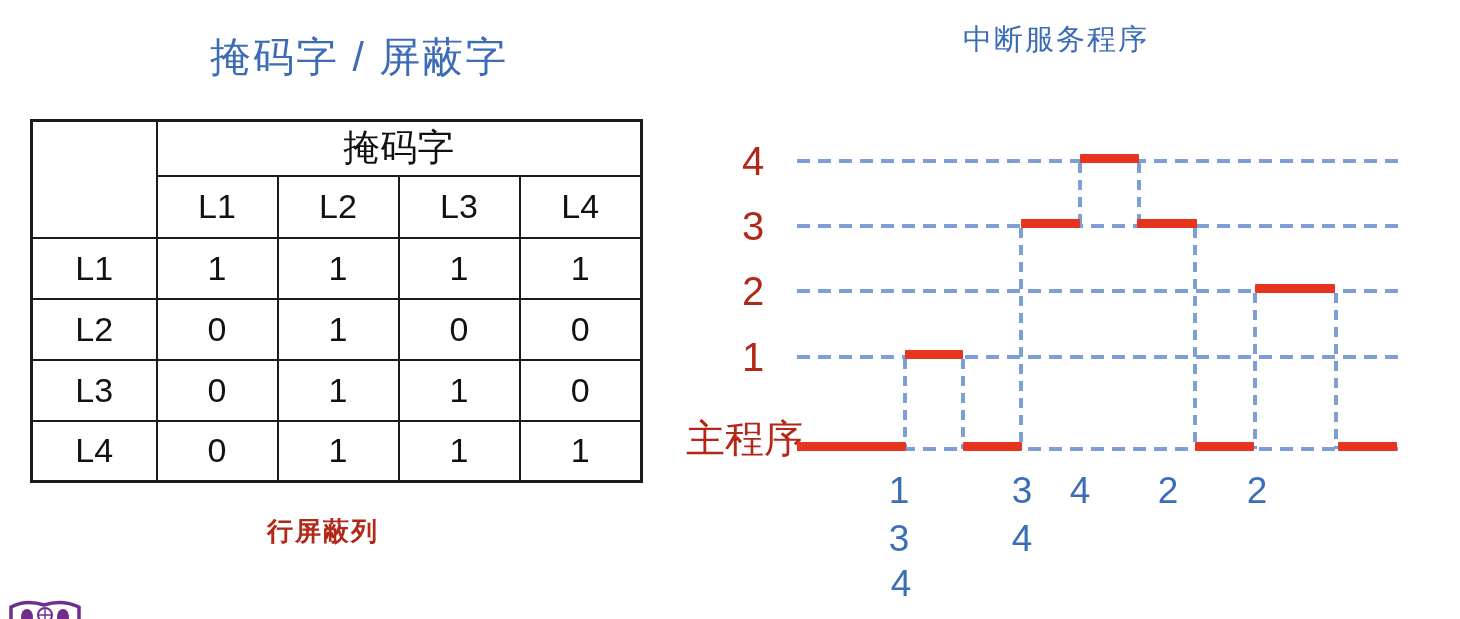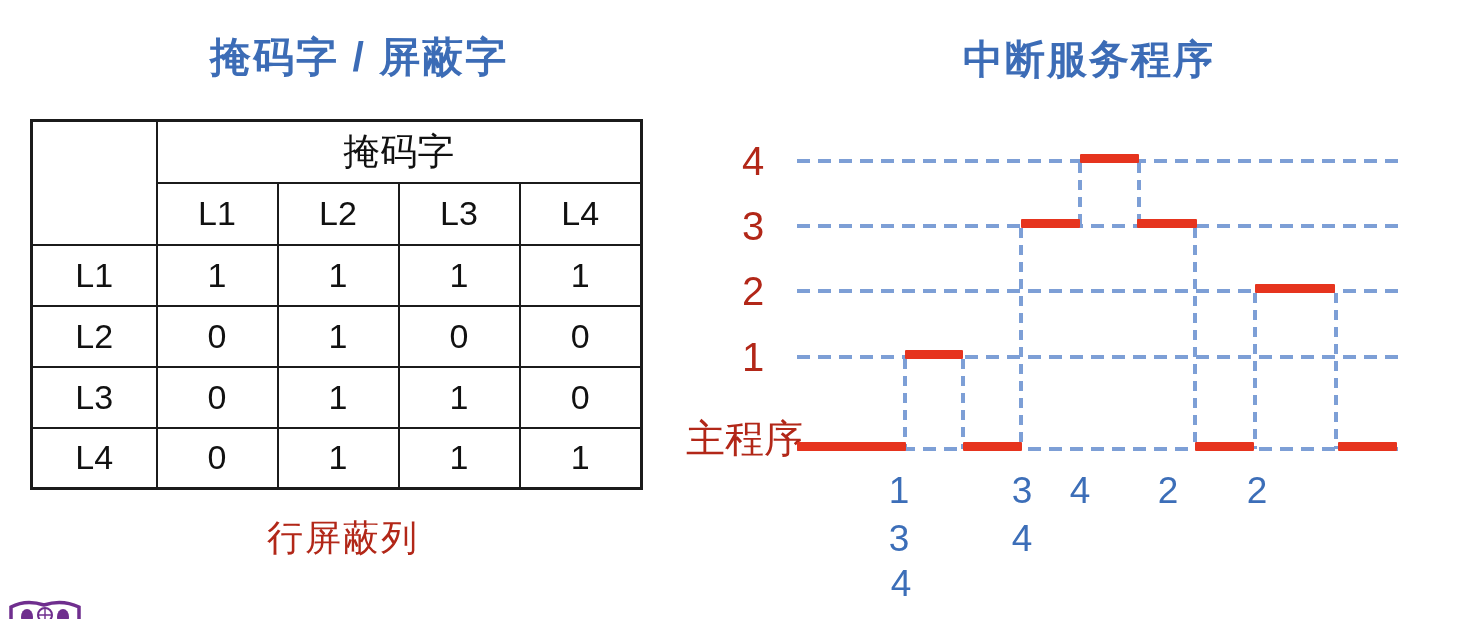--- a/index.html
+++ b/index.html
@@ -8,54 +8,54 @@
     position:relative;
     width:1460px; height:619px;
     background:#ffffff;
     overflow:hidden;
     font-family:"Liberation Sans","DejaVu Sans",sans-serif;
   }
 
   
   .panel-title {
     position:absolute;
-    font-weight:bold;
+    font-weight:normal;
     color:var(--title_blue);
     letter-spacing:2px;
     white-space:nowrap;
   }
   #left-title  { left:210px; top:30px;  font-size:41px; }
-  #right-title { left:963px; top:32px;  font-size:40px; }
+  #right-title { left:963px; top:20px;  font-size:29px; }
 
   
   #mask-table {
     position:absolute; left:30px; top:119px;
     border-collapse:collapse;
     table-layout:fixed;
     border:3px solid #1b1b1b;
   }
   #mask-table td {
     border:2px solid #1b1b1b;
     text-align:center;
     vertical-align:middle;
     color:#111;
   }
   #mask-table td.top-hdr {
-    height:62px;
+    height:55px;
     font-family:"Liberation Serif","DejaVu Serif",serif;
     font-size:37px;
   }
   #mask-table td.col-hdr { height:62px; font-size:34px; }
   #mask-table td.row-hdr { font-size:34px; }
   #mask-table td.val     { font-size:34px; }
   #mask-table tr.data-row td { height:61px; }
 
   .table-caption {
     position:absolute; left:267px; top:514px;
-    font-size:36px; font-weight:normal;
+    font-size:26px; font-weight:bold;
     color:var(--label_red);
     letter-spacing:2px;
     white-space:nowrap;
   }
 
   
   .hline {
     position:absolute; height:4px;
     background:repeating-linear-gradient(90deg, var(--dash_blue) 0 13px, transparent 13px 21px);
   }

